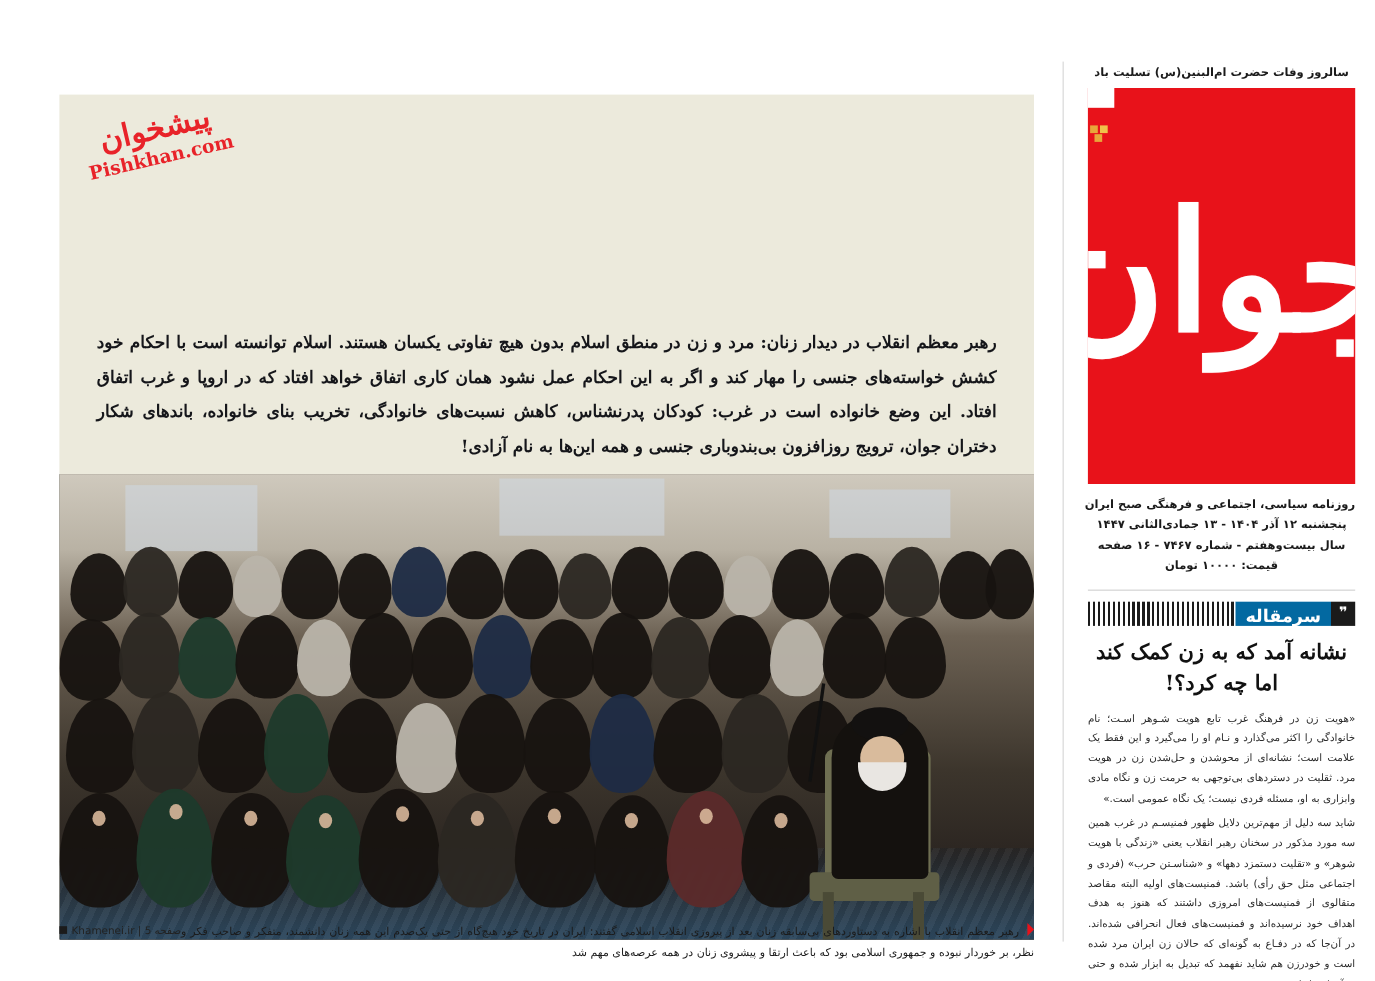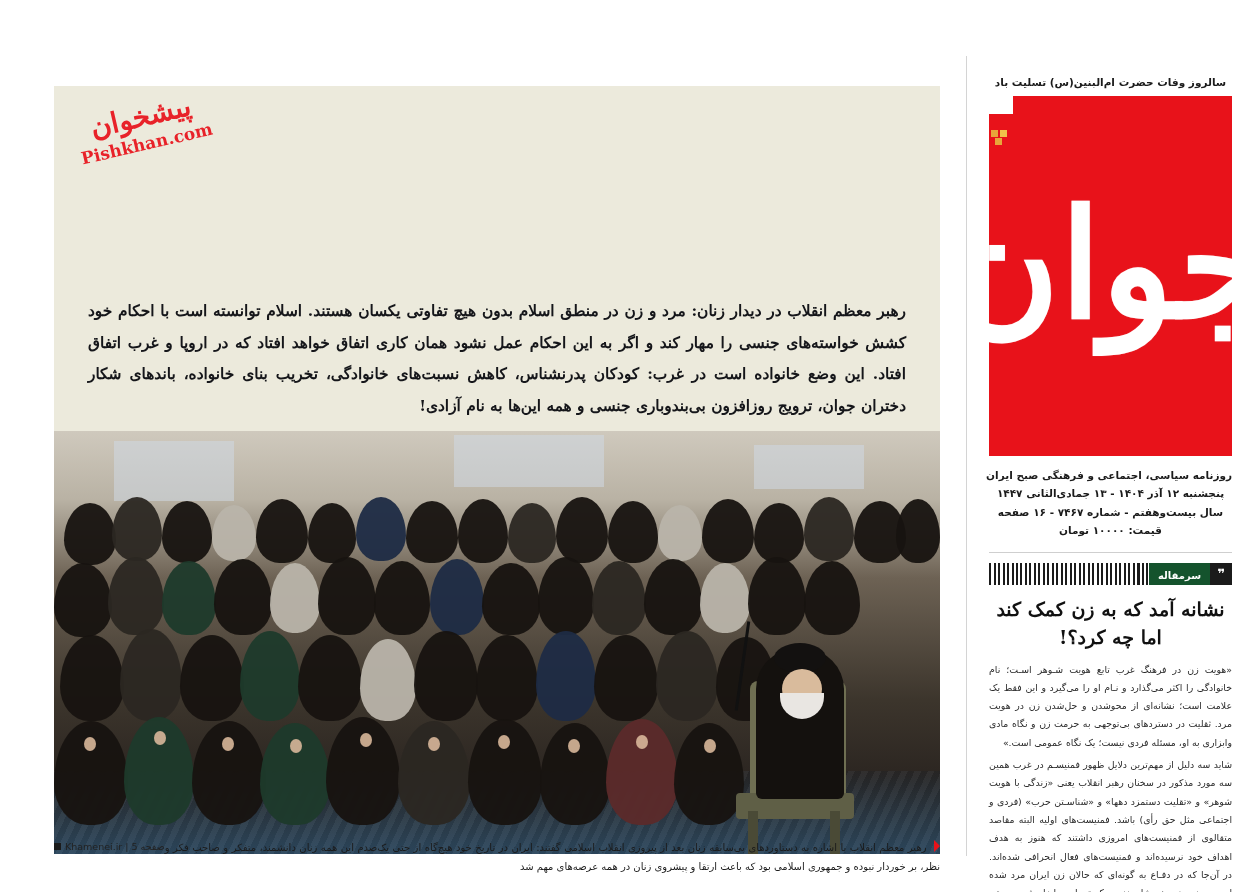--- a/index.html
+++ b/index.html
@@ -21,21 +21,21 @@
     background: #ffffff;
   }
 
   
   .rail {
     position: absolute;
     top: 0;
     right: 0;
     width: 275px;
     height: 814px;
-    padding: 76px 18px 8px 14px;
+    padding: 60px 18px 8px 14px;
     background: #ffffff;
   }
 
   .rail-top-line {
     font-size: 10.5px;
     color: #1b1b1b;
     text-align: center;
     letter-spacing: 0;
     margin-bottom: 8px;
     font-weight: bold;
@@ -114,23 +114,23 @@
     align-items: stretch;
     height: 22px;
     gap: 0;
   }
   .edit-flag .stripes {
     flex: 1 1 auto;
     background: repeating-linear-gradient(to right,
       #1b1b1b 0px, #1b1b1b 2px, #ffffff 2px, #ffffff 4.5px);
   }
   .edit-flag .tag {
-    background: #14532d;
+    background: #0369a1;
     color: #ffffff;
-    font-size: 10px;
+    font-size: 16px;
     font-weight: bold;
     padding: 3px 9px 0;
     display: flex;
     align-items: center;
   }
   .edit-flag .quote-mark {
     width: 22px;
     background: #1b1b1b;
     color: #ffffff;
     font-size: 13px;

